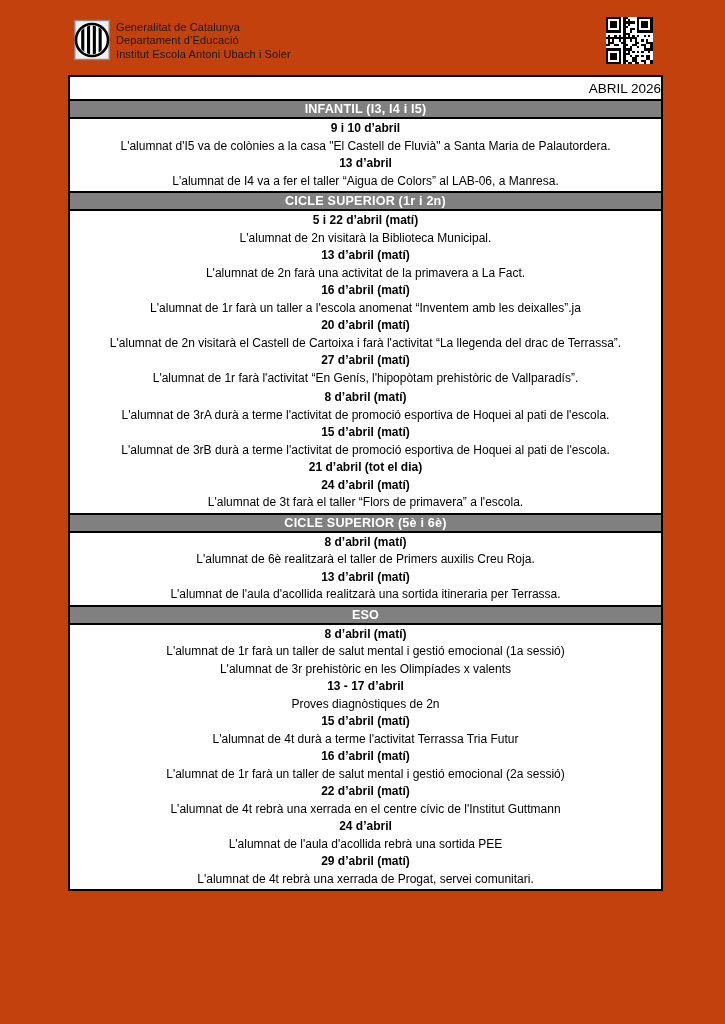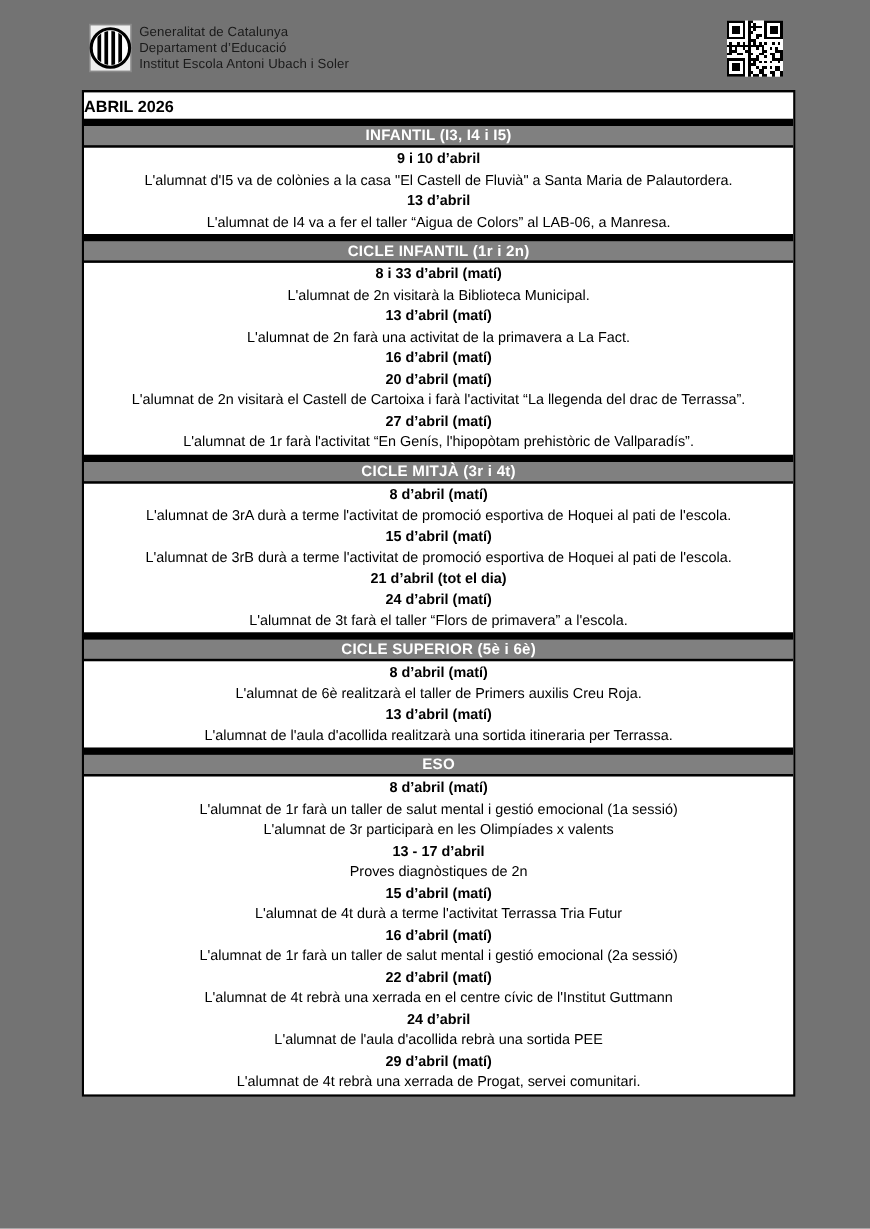--- a/index.html
+++ b/index.html
@@ -4,21 +4,21 @@
 <style>
   html, body {
     margin: 0; padding: 0;
     background: #ffffff;
     font-family: "Liberation Sans", sans-serif;
     color: #000;
   }
   .page {
     position: relative;
     width: 725px; height: 1024px;
-    background: #737373;
+    background: #c2410c;
     overflow: hidden;
   }
   
   .doc-header {
     position: absolute; top: 19px; left: 74px;
     display: flex; align-items: flex-start;
   }
   .logo { width: 36px; height: 42px; flex: 0 0 auto; }
   .org-lines {
     margin-left: 6px; padding-top: 2px;
@@ -30,28 +30,28 @@
     width: 50px; height: 47px;
   }
   
   .cal-table {
     position: absolute; top: 75px; left: 68px;
     width: 595px; box-sizing: border-box;
     border: 2px solid #000;
     background: #fff;
   }
   .title-row {
-    font-weight: bold; font-size: 13.5px;
-    text-align: left; padding: 4px 0 3px 0;
+    font-weight: normal; font-size: 13.5px;
+    text-align: right; padding: 4px 0 3px 0;
   }
   .section-header {
     background: #808080; color: #ffffff;
     font-weight: bold; font-size: 12.6px;
     text-align: center;
-    border-top: 6px solid #000000;
+    border-top: 2px solid #000000;
     border-bottom: 2px solid #000;
     padding: 1px 0;
     letter-spacing: 0.2px;
   }
   .section-content { padding: 1px 2px; }
   .event-date, .event-desc {
     font-size: 12px; line-height: 17.5px;
     text-align: center; white-space: nowrap;
   }
   .event-date { font-weight: bold; }
@@ -224,54 +224,54 @@
   <div class="cal-table">
     <div class="title-row">ABRIL 2026</div>
     <div id="calendar-sections">
         <div class="section-header">INFANTIL (I3, I4 i I5)</div>
         <div class="section-content">
           <div class="event-date">9 i 10 d’abril</div>
           <div class="event-desc">L'alumnat d'I5 va de colònies a la casa "El Castell de Fluvià" a Santa Maria de Palautordera.</div>
           <div class="event-date">13 d’abril</div>
           <div class="event-desc">L'alumnat de I4 va a fer el taller “Aigua de Colors” al LAB-06, a Manresa.</div>
         </div>
-        <div class="section-header">CICLE INFANTIL (1r i 2n)</div>
-        <div class="section-content">
-          <div class="event-date">8 i 33 d’abril (matí)</div>
+        <div class="section-header">CICLE SUPERIOR (1r i 2n)</div>
+        <div class="section-content">
+          <div class="event-date">5 i 22 d’abril (matí)</div>
           <div class="event-desc">L'alumnat de 2n visitarà la Biblioteca Municipal.</div>
           <div class="event-date">13 d’abril (matí)</div>
           <div class="event-desc">L'alumnat de 2n farà una activitat de la primavera a La Fact.</div>
           <div class="event-date">16 d’abril (matí)</div>
+          <div class="event-desc">L'alumnat de 1r farà un taller a l'escola anomenat “Inventem amb les deixalles”.ja</div>
           <div class="event-date">20 d’abril (matí)</div>
           <div class="event-desc">L'alumnat de 2n visitarà el Castell de Cartoixa i farà l'activitat “La llegenda del drac de Terrassa”.</div>
           <div class="event-date">27 d’abril (matí)</div>
           <div class="event-desc">L'alumnat de 1r farà l'activitat “En Genís, l'hipopòtam prehistòric de Vallparadís”.</div>
         </div>
-        <div class="section-header">CICLE MITJÀ (3r i 4t)</div>
         <div class="section-content">
           <div class="event-date">8 d’abril (matí)</div>
           <div class="event-desc">L'alumnat de 3rA  durà a terme l'activitat de promoció esportiva de Hoquei al pati de l'escola.</div>
           <div class="event-date">15 d’abril (matí)</div>
           <div class="event-desc">L'alumnat de 3rB  durà a terme l'activitat de promoció esportiva de Hoquei al pati de l'escola.</div>
           <div class="event-date">21 d’abril (tot el dia)</div>
           <div class="event-date">24 d’abril (matí)</div>
           <div class="event-desc">L'alumnat de 3t farà el taller “Flors de primavera” a l'escola.</div>
         </div>
         <div class="section-header">CICLE SUPERIOR (5è i 6è)</div>
         <div class="section-content">
           <div class="event-date">8 d’abril (matí)</div>
           <div class="event-desc">L'alumnat de 6è realitzarà el taller de Primers auxilis Creu Roja.</div>
           <div class="event-date">13 d’abril (matí)</div>
           <div class="event-desc">L'alumnat de l'aula d'acollida realitzarà una sortida itineraria per Terrassa.</div>
         </div>
         <div class="section-header">ESO</div>
         <div class="section-content">
           <div class="event-date">8 d’abril (matí)</div>
           <div class="event-desc">L'alumnat de 1r farà un taller de salut mental i gestió emocional (1a sessió)</div>
-          <div class="event-desc">L'alumnat de 3r participarà en les  Olimpíades x valents</div>
+          <div class="event-desc">L'alumnat de 3r prehistòric en les  Olimpíades x valents</div>
           <div class="event-date">13 - 17 d’abril</div>
           <div class="event-desc">Proves diagnòstiques de 2n</div>
           <div class="event-date">15 d’abril (matí)</div>
           <div class="event-desc">L'alumnat de 4t durà a terme l'activitat Terrassa Tria Futur</div>
           <div class="event-date">16 d’abril (matí)</div>
           <div class="event-desc">L'alumnat de 1r farà un taller de salut mental i gestió emocional (2a sessió)</div>
           <div class="event-date">22 d’abril (matí)</div>
           <div class="event-desc">L'alumnat de 4t rebrà una xerrada en el centre cívic de l'Institut Guttmann</div>
           <div class="event-date">24 d’abril</div>
           <div class="event-desc">L'alumnat de l'aula d'acollida rebrà una sortida PEE</div>

